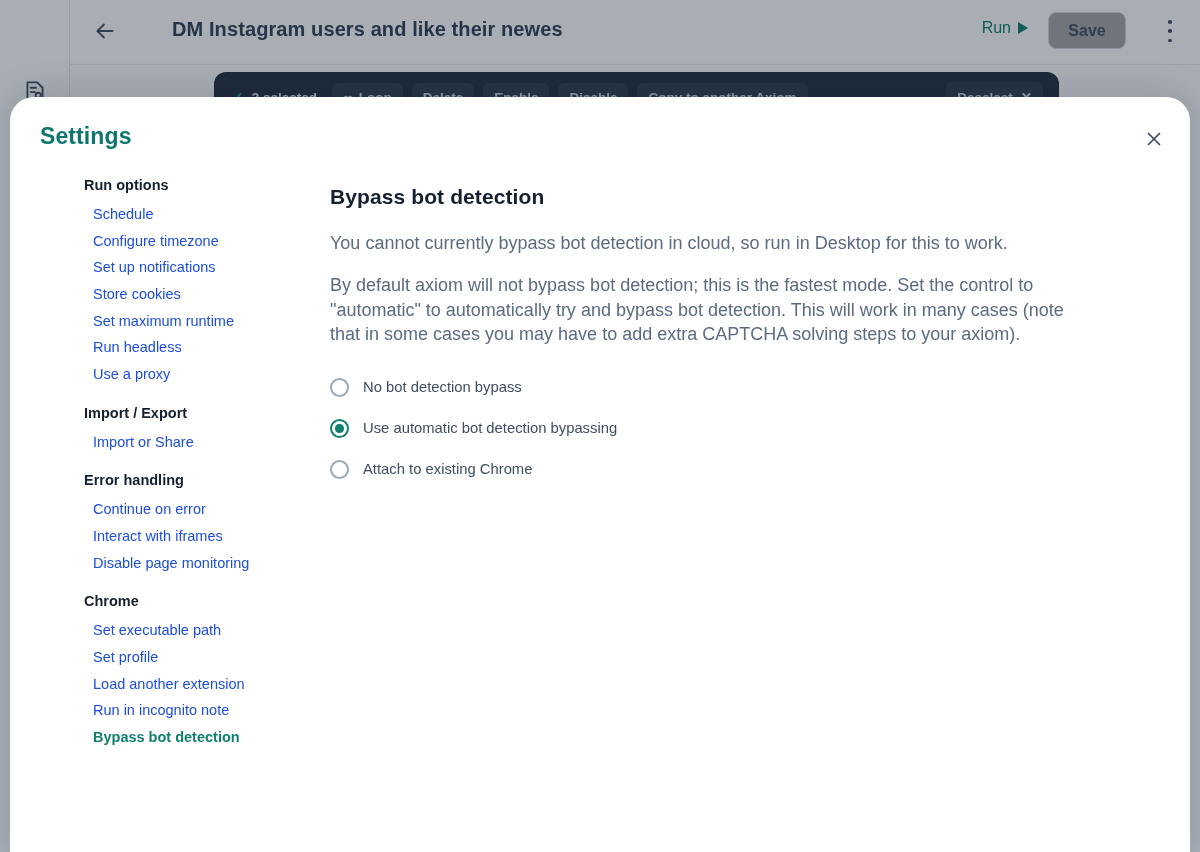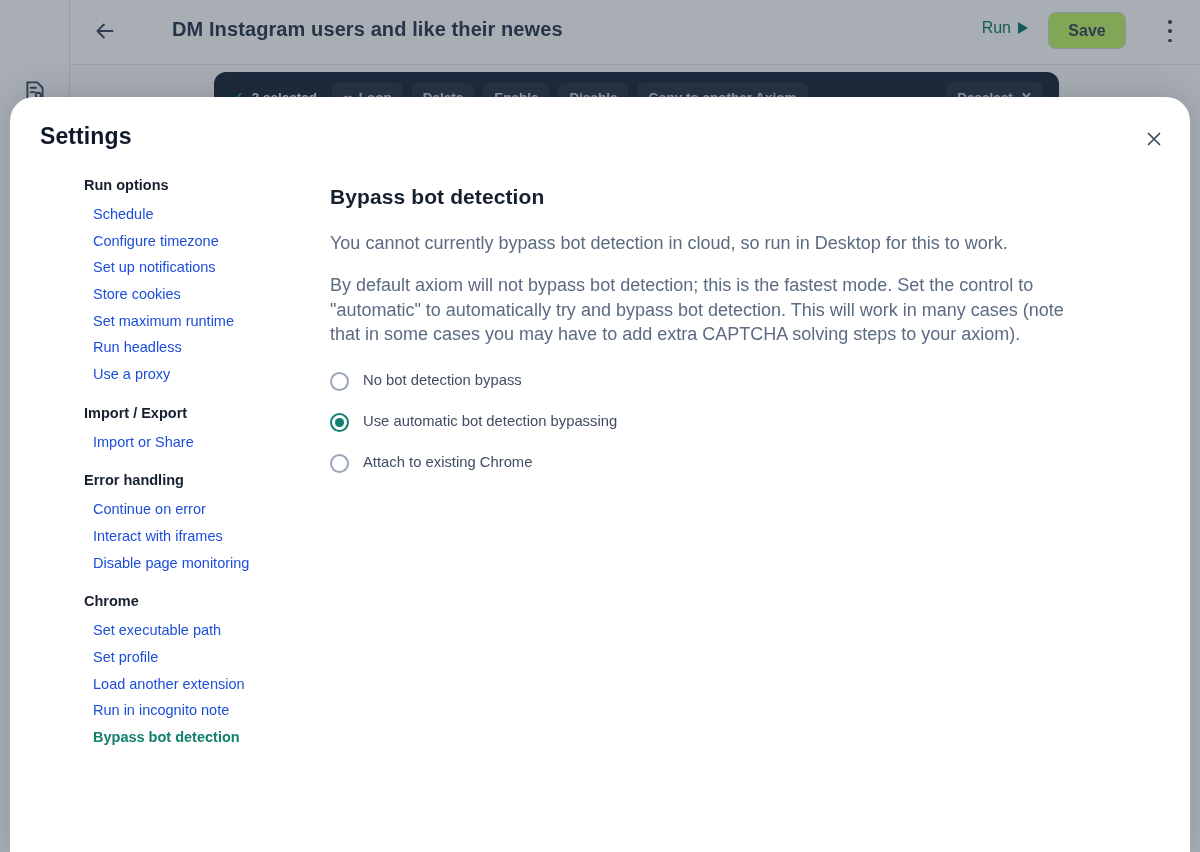--- a/index.html
+++ b/index.html
@@ -92,21 +92,21 @@
   }
 
   .save-btn {
     position: absolute;
     right: 74px;
     top: 12px;
     width: 78px;
     height: 37px;
     border: 1px solid #cfd6de;
     border-radius: 8px;
-    background: #bef264;
+    background: #a3a3a3;
     font-size: 16px;
     font-weight: 700;
     color: #3c4a5e;
     display: flex;
     align-items: center;
     justify-content: center;
     box-sizing: border-box;
   }
 
   .kebab {
@@ -203,21 +203,21 @@
     box-shadow: 0 -4px 34px rgba(20,30,45,0.16);
     overflow: hidden;
   }
 
   .modal-title {
     position: absolute;
     left: 30px;
     top: 26px;
     font-size: 23px;
     font-weight: 700;
-    color: #0f172a;
+    color: #0f766e;
     letter-spacing: 0.1px;
   }
 
   .modal-close {
     position: absolute;
     right: 22px;
     top: 28px;
     width: 28px;
     height: 28px;
     color: #3c4a5e;
@@ -270,21 +270,21 @@
     font-size: 18px;
     line-height: 1.36;
     color: #5b6b82;
     margin: 0 0 18px 0;
     max-width: 745px;
   }
 
   .radio-list { margin-top: 25px; }
   .radio-row {
     display: flex;
-    align-items: flex-start;
+    align-items: center;
     gap: 14px;
     height: 31px;
     margin-bottom: 10px;
   }
   .radio-mark {
     width: 19px;
     height: 19px;
     border-radius: 50%;
     border: 2px solid #9aa7b8;
     box-sizing: border-box;

